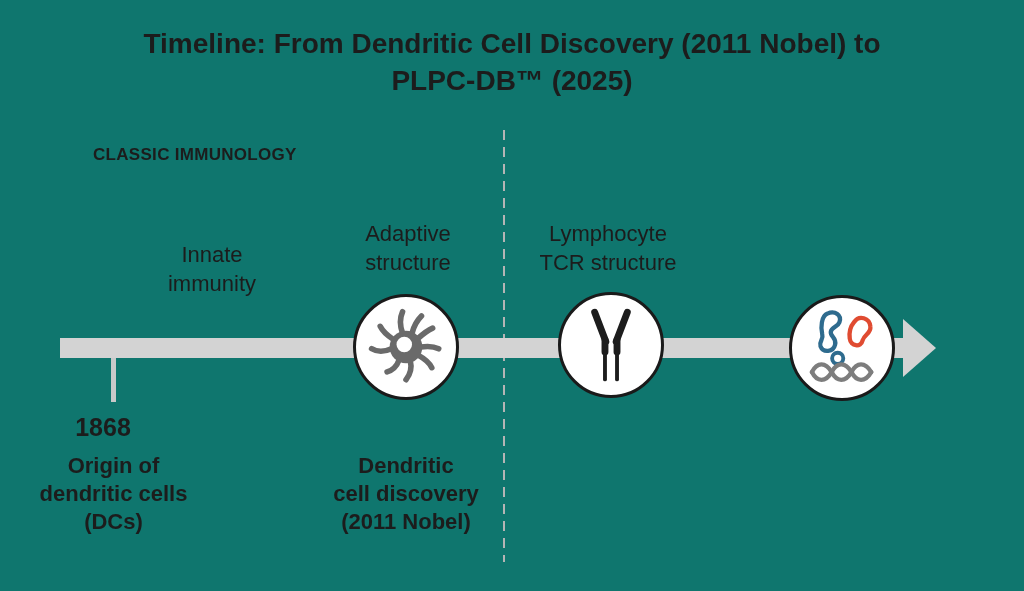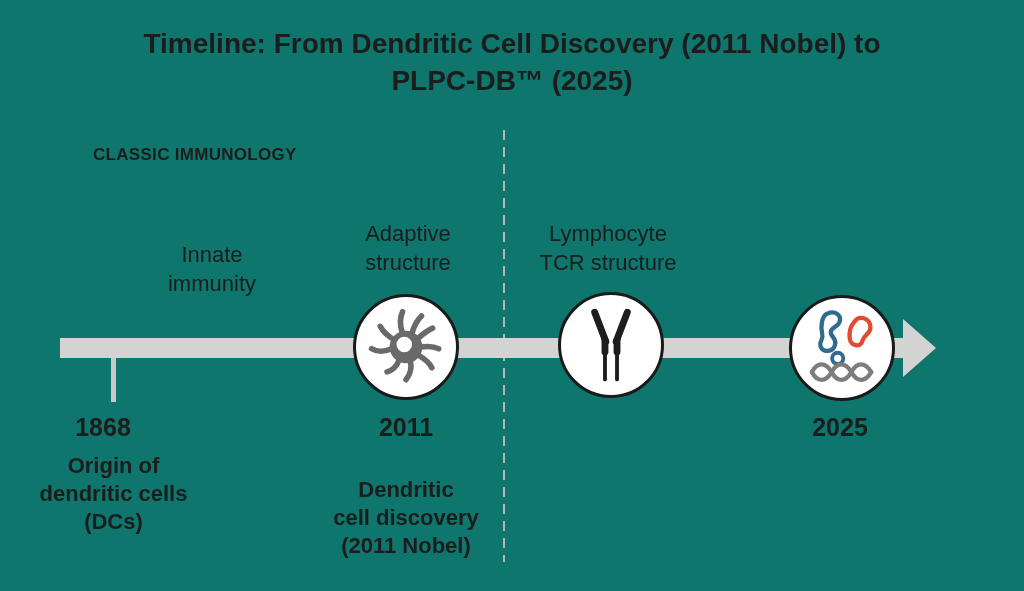--- a/index.html
+++ b/index.html
@@ -104,21 +104,21 @@
 
   .label-below {
     position: absolute;
     top: 452px;
     font-size: 22px;
     text-align: center;
     line-height: 1.28;
     font-weight: bold;
   }
   .below-1868 { left: 13px;  width: 201px; }
-  .below-2011 { left: 306px; width: 200px; margin-top: 24px; }
+  .below-2011 { left: 306px; width: 200px; }
 </style>
 </head>
 <body>
 
 <div class="canvas">
 
   <div class="title prewrap">Timeline: From Dendritic Cell Discovery (2011 Nobel) to
 PLPC-DB™ (2025)</div>
 
   <div class="section-header classic prewrap">CLASSIC IMMUNOLOGY</div>
@@ -173,22 +173,20 @@
       <path d="M64,20 C70,11 82,15 83,25 C84,33 76,34 74,41 C72,50 60,48 59,39 C58,31 59,26 64,20 Z" fill="none" stroke-width="5" stroke-linejoin="round" stroke="#e04b31"></path>
       <circle cx="45" cy="62" r="6.5" fill="none" stroke-width="4.5" stroke="#2e6b8e"></circle>
       <g fill="none" stroke-width="5" stroke-linecap="round" stroke="#7d7d7d">
         <path d="M15,78 C21,66 31,66 38,78 C44,90 54,90 61,78 C67,66 77,66 84,78"></path>
         <path d="M15,78 C21,90 31,90 38,78 C44,66 54,66 61,78 C67,90 77,90 84,78"></path>
       </g>
     </svg>
   </div>
 
   <div class="year-label year-1868">1868</div>
-  <div class="year-label year-2011">2011</div>
-  <div class="year-label year-2025">2025</div>
 
   <div class="label-below below-1868 prewrap">Origin of
 dendritic cells
 (DCs)</div>
   <div class="label-below below-2011 prewrap">Dendritic
 cell discovery
 (2011 Nobel)</div>
 
 </div>
 

